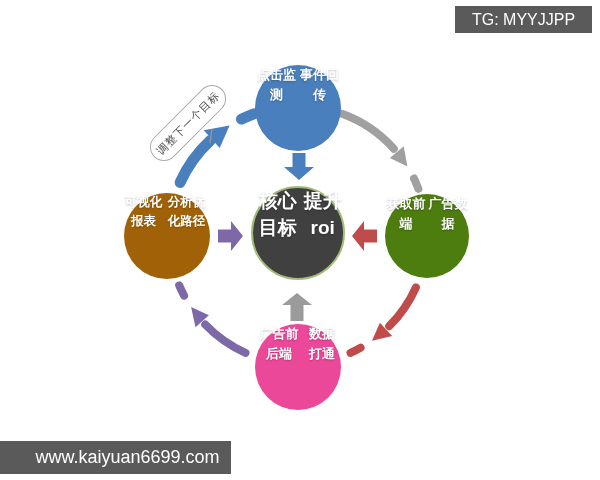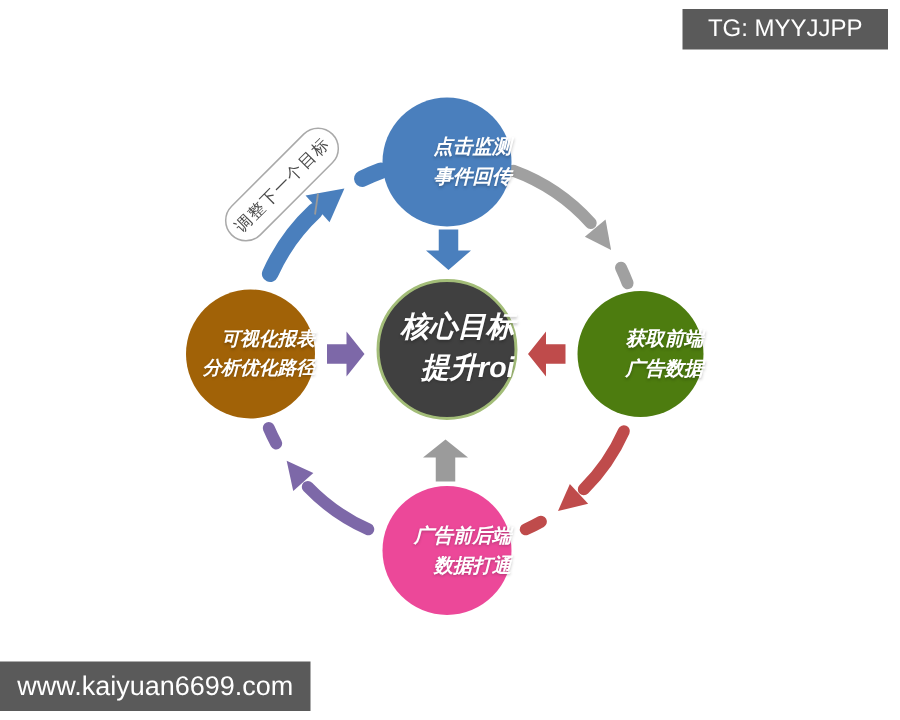--- a/index.html
+++ b/index.html
@@ -3,45 +3,45 @@
 <meta charset="utf-8">
 <style>
   html,body{margin:0;padding:0;}
   body{
     width:600px;height:480px;position:relative;background:#ffffff;overflow:hidden;
     font-family:"Liberation Sans","DejaVu Sans",sans-serif;
   }
   #stage{position:absolute;inset:0;width:600px;height:480px;}
   svg#links{position:absolute;left:0;top:0;}
   .node{
-    position:absolute;border-radius:50%;display:flex;flex-direction:column;
-    align-items:flex-end;justify-content:center;color:#fff;font-weight:bold;
+    position:absolute;border-radius:50%;display:flex;flex-direction:row;
+    align-items:flex-start;justify-content:center;color:#fff;font-weight:bold;
     text-align:center;font-size:13px;line-height:1.55;
-    text-shadow:0 1px 2px rgba(0,0,0,0.25);box-sizing:border-box;font-style:italic;
+    text-shadow:0 1px 2px rgba(0,0,0,0.25);box-sizing:border-box;
   }
   .node-top{left:255px;top:65px;width:86px;height:86px;}
   .node-right{left:385px;top:194px;width:84px;height:84px;}
   .node-bottom{left:255px;top:324px;width:86px;height:86px;}
   .node-left{left:124px;top:193px;width:86px;height:86px;font-size:12.5px;}
   .node-center{
     left:251px;top:186px;width:94px;height:94px;border:2px solid #a3bd78;
     font-size:19px;line-height:1.4;
   }
   .callout{
     position:absolute;left:140px;top:109px;width:94px;height:26px;
     transform:rotate(-45deg);transform-origin:center;border:1px solid #a9a9a9;
     border-radius:14px;background:#fff;display:flex;align-items:center;
     justify-content:center;font-size:11px;color:#4a4a4a;letter-spacing:1px;
   }
   .wm{
     position:absolute;background:#5a5a5a;color:#fff;display:flex;
     align-items:center;justify-content:center;
   }
   .wm-tg{left:455px;top:6px;width:137px;height:27px;font-size:16px;}
-  .wm-site{left:0;top:441px;width:207px;height:33px;font-size:18px;}
+  .wm-site{left:0;top:441px;width:207px;height:33px;font-size:18px;padding-left:24px;}
 </style>
 </head>
 <body>
 
 <div id="stage">
 
   <svg id="links" width="600" height="480" viewBox="0 0 600 480">
 
     <g>
       <path d="M342.1 113.8 A129 129 0 0 1 393.8 148.7" fill="none" stroke-width="8" stroke-linecap="round" stroke="#a0a0a0"></path>

